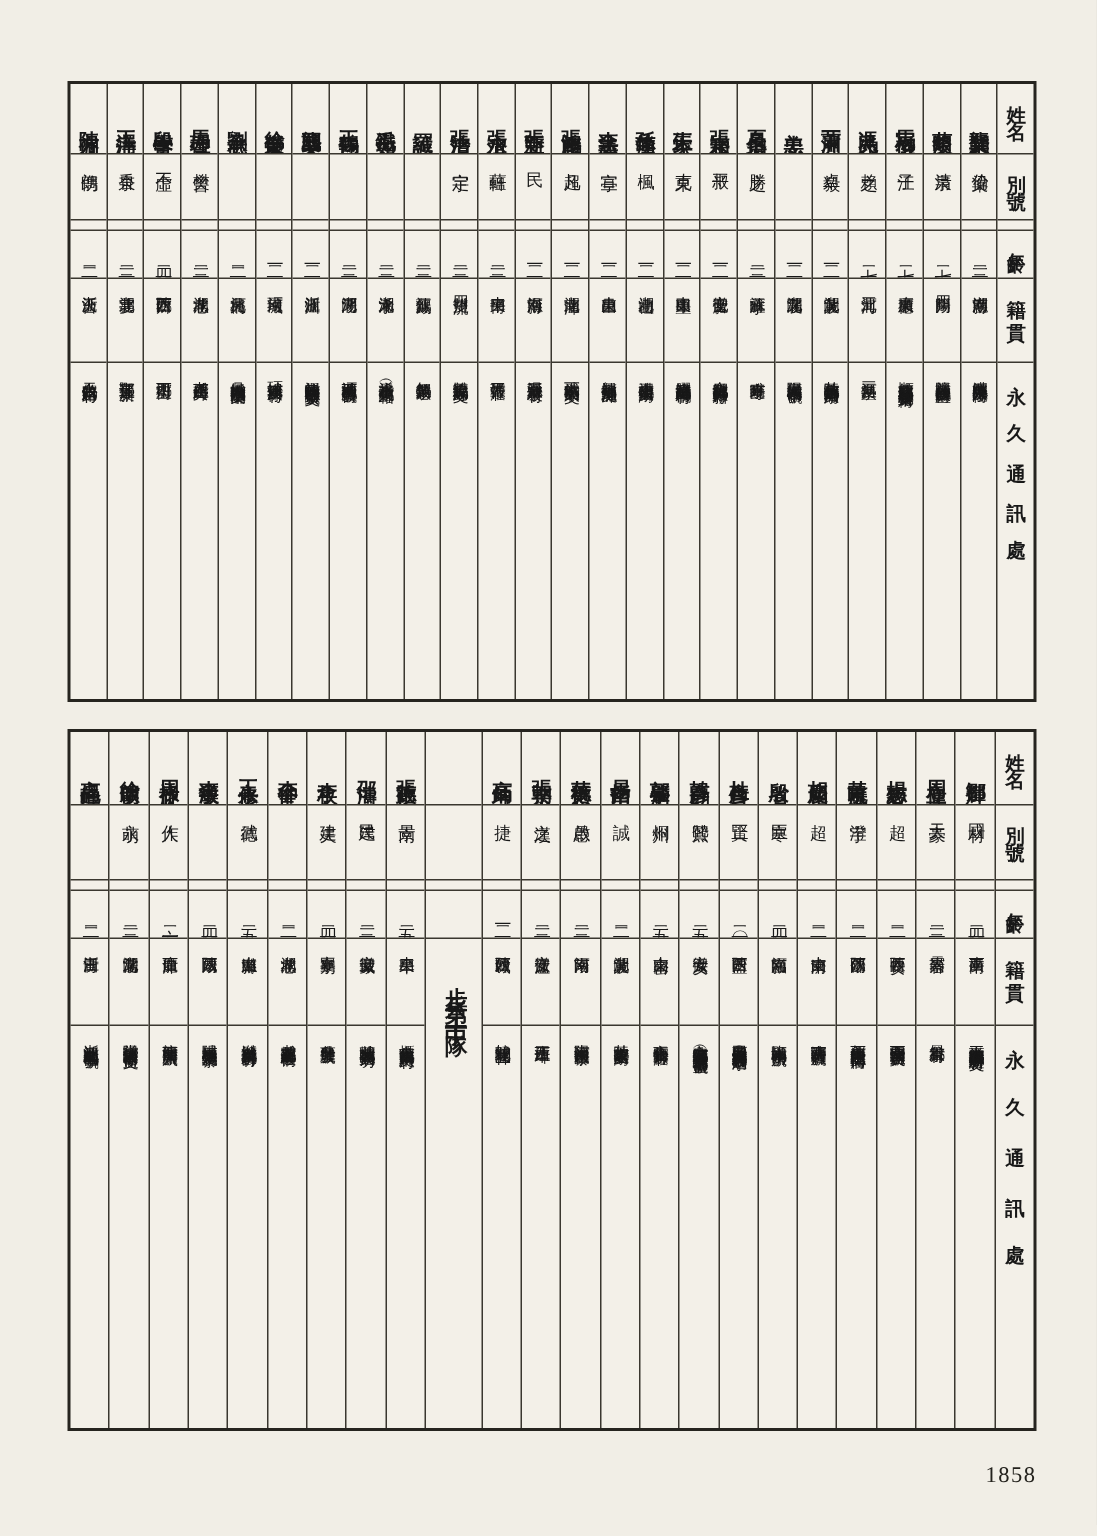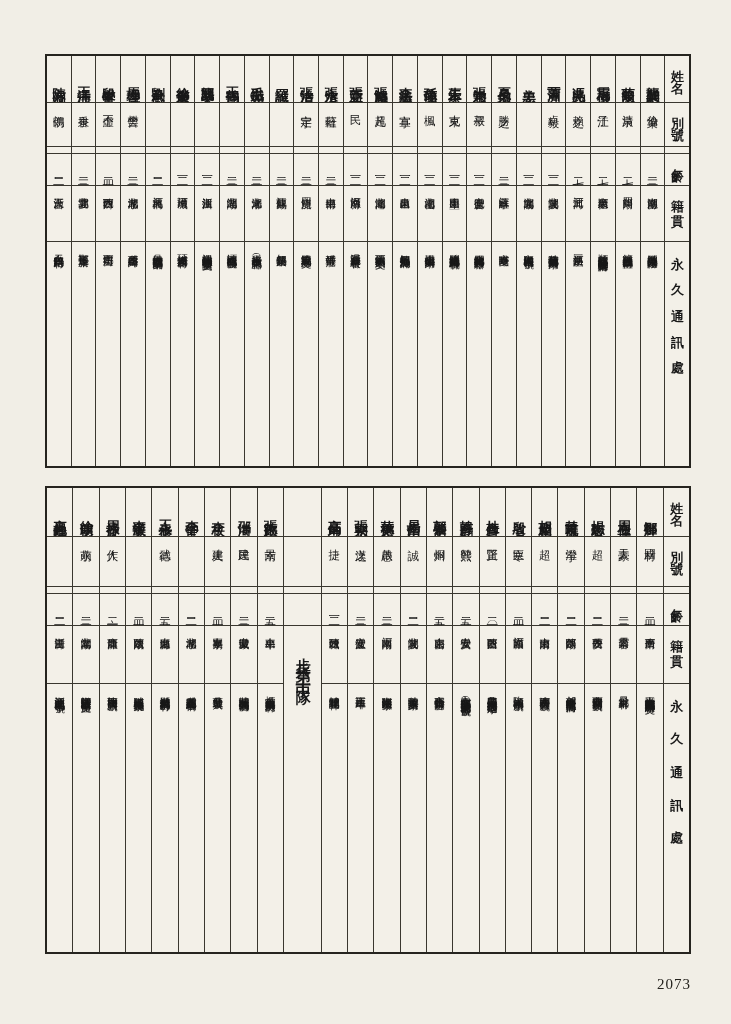--- a/index.html
+++ b/index.html
@@ -967,14 +967,14 @@
           <span class="vtext">二二</span>
         </div>
         <div class="cell native">
           <span class="vtext">浙江青田</span>
         </div>
         <div class="cell addr">
           <span class="vtext">浙江溫州北門七楓巷二十四號</span>
         </div>
       </div>
     </div>
-  <div class="pagenum">2073</div>
+  <div class="pagenum">1858</div>
 </div>
 
 </body></html>

